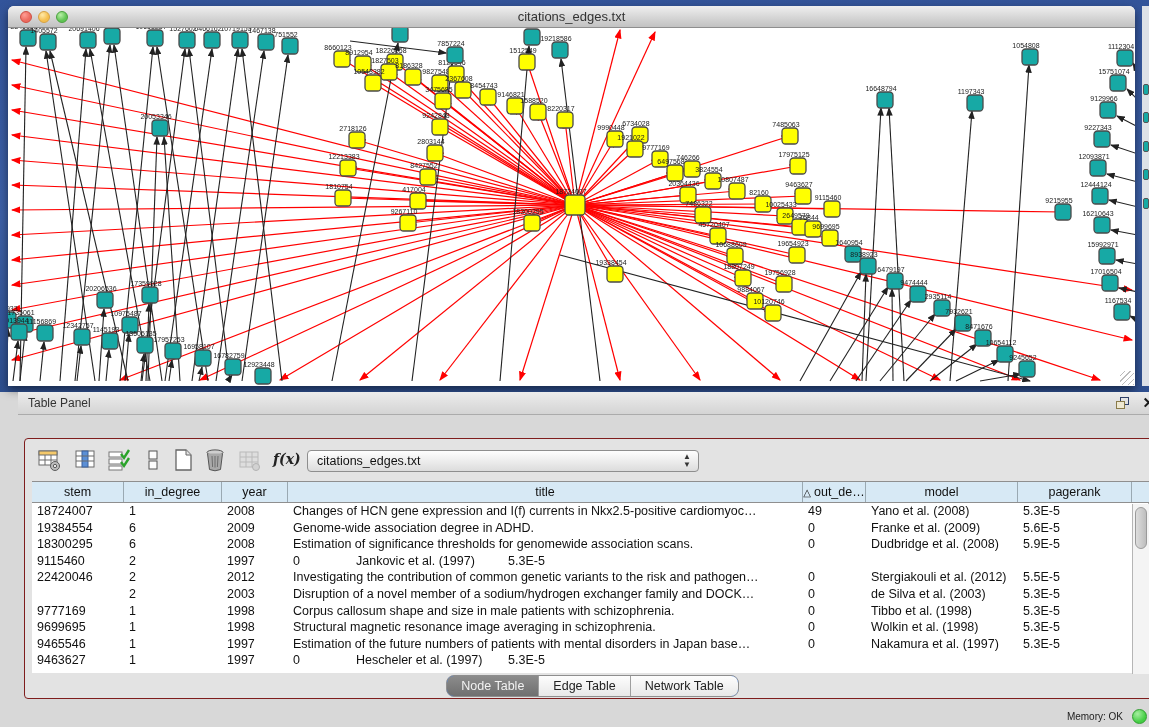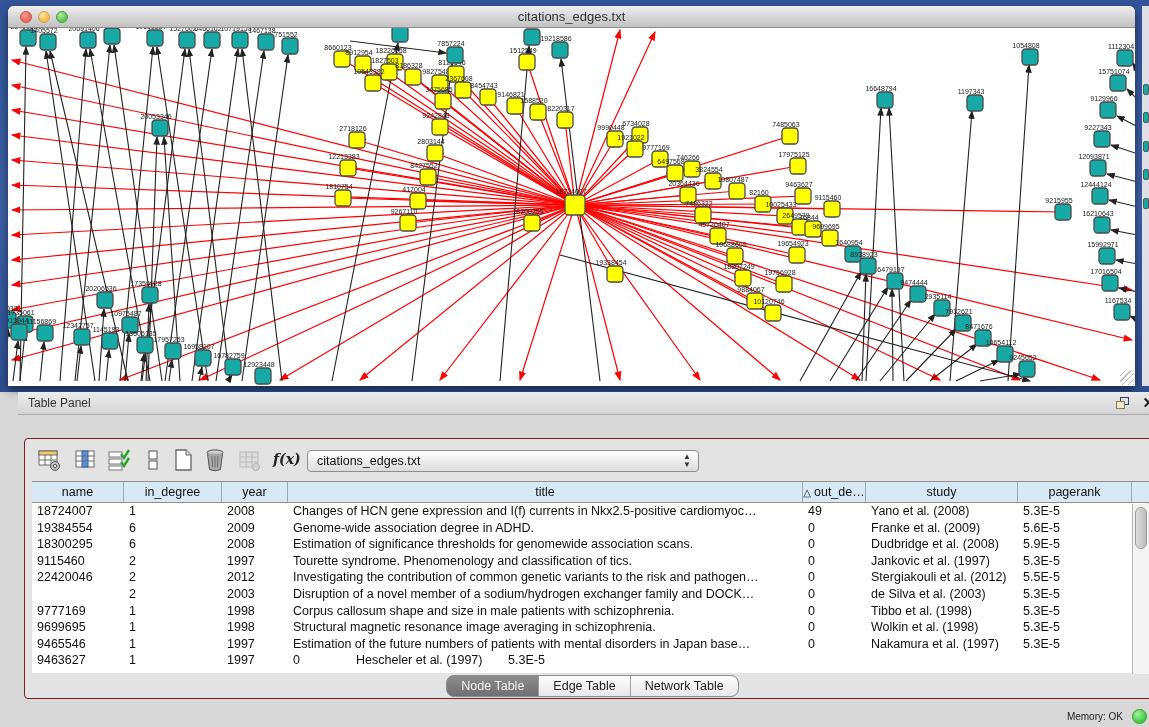--- a/index.html
+++ b/index.html
@@ -753,26 +753,26 @@
       <span class="tbi" style="left:242px; top:8px; font-family:'DejaVu Serif', serif; font-style:italic; font-weight:bold; font-size:14px; color:#222;">f(x)</span>
 
       <div class="combo">
         <span>citations_edges.txt</span>
         <span class="arrows">▲<br>▼</span>
       </div>
     </div>
 
     <div class="tbl">
       <div class="thead" id="thead">
-          <div class="th" style="width: 92px;">name</div>
+          <div class="th" style="width: 92px;">stem</div>
           <div class="th" style="width: 98px;">in_degree</div>
           <div class="th" style="width: 66px;">year</div>
           <div class="th" style="width: 515px;">title</div>
           <div class="th" style="width: 63px;"><span class="sorttri">△</span>out_de…</div>
-          <div class="th" style="width: 152px;">study</div>
+          <div class="th" style="width: 152px;">model</div>
           <div class="th" style="width: 114px;">pagerank</div>
         </div>
       <div class="tbody" id="tbody">
           <div class="tr">
             <div class="td" style="width: 92px;">18724007</div>
             <div class="td" style="width: 98px;">1</div>
             <div class="td" style="width: 66px;">2008</div>
             <div class="td" style="width: 515px;">Changes of HCN gene expression and I(f) currents in Nkx2.5-positive cardiomyoc…</div>
             <div class="td" style="width: 63px;">49</div>
             <div class="td" style="width: 152px;">Yano et al. (2008)</div>
@@ -793,21 +793,20 @@
             <div class="td" style="width: 66px;">2008</div>
             <div class="td" style="width: 515px;">Estimation of significance thresholds for genomewide association scans.</div>
             <div class="td" style="width: 63px;">0</div>
             <div class="td" style="width: 152px;">Dudbridge et al. (2008)</div>
             <div class="td" style="width: 114px;">5.9E-5</div>
           </div>
           <div class="tr">
             <div class="td" style="width: 92px;">9115460</div>
             <div class="td" style="width: 98px;">2</div>
             <div class="td" style="width: 66px;">1997</div>
-            <div class="td" style="width: 515px;">Tourette syndrome. Phenomenology and classification of tics.</div>
             <div class="td" style="width: 63px;">0</div>
             <div class="td" style="width: 152px;">Jankovic et al. (1997)</div>
             <div class="td" style="width: 114px;">5.3E-5</div>
           </div>
           <div class="tr">
             <div class="td" style="width: 92px;">22420046</div>
             <div class="td" style="width: 98px;">2</div>
             <div class="td" style="width: 66px;">2012</div>
             <div class="td" style="width: 515px;">Investigating the contribution of common genetic variants to the risk and pathogen…</div>
             <div class="td" style="width: 63px;">0</div>

